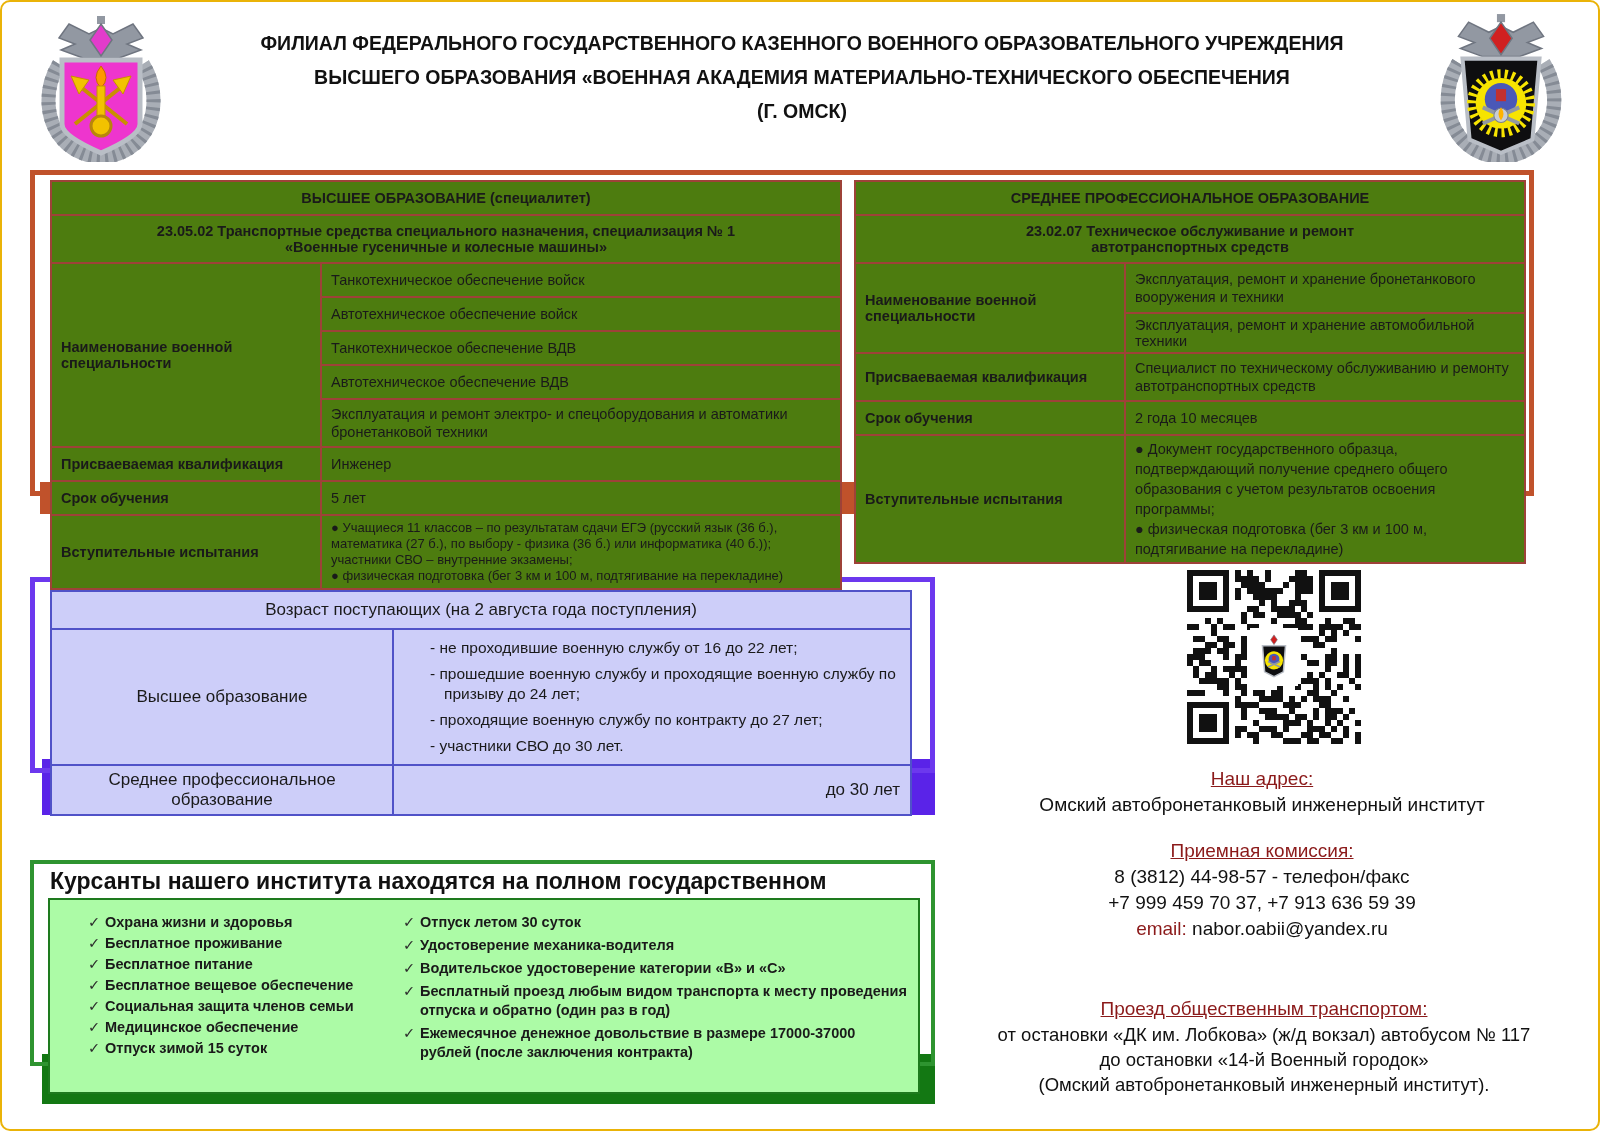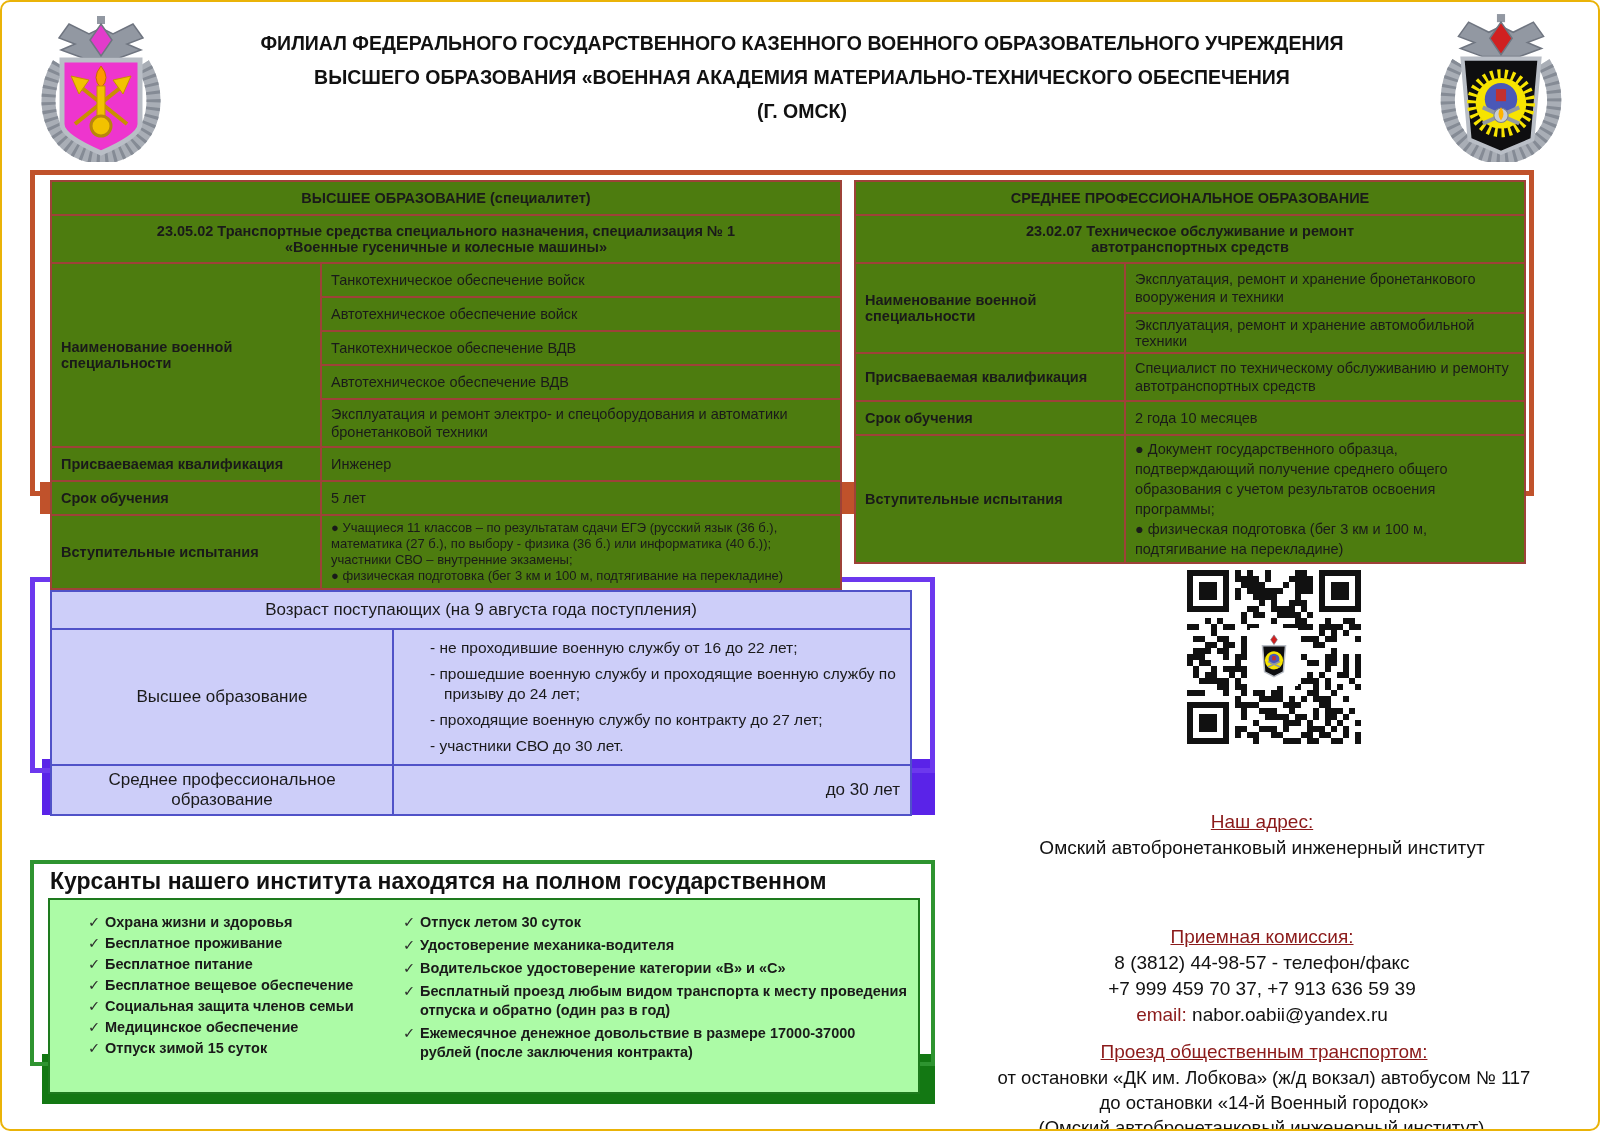--- a/index.html
+++ b/index.html
@@ -48,21 +48,21 @@
   .b-item{display:flex;font-weight:bold;font-size:14.5px;line-height:19px;margin-bottom:2px;}
   .bcol-right .b-item{margin-bottom:4px;}
   .chk{width:17px;flex:none;font-weight:normal;color:#2b2b2b;}
 
   
   .qr-wrap{left:1185px;top:568px;width:174px;height:174px;z-index:3;}
   .qr-emblem{position:absolute;left:63px;top:58px;width:48px;height:58px;background:#fff;
              display:flex;align-items:center;justify-content:center;}
   .contacts{left:950px;top:764px;width:620px;text-align:center;}
   .dr{color:#8b1a1a;}
-  .heading{font-size:19px;color:#8b1a1a;text-decoration:underline;line-height:26px;margin-top:43px;}
+  .heading{font-size:19px;color:#8b1a1a;text-decoration:underline;line-height:26px;}
   .c-line{font-size:19px;line-height:26px;color:#111;}
   .gap{height:20px;}
   .transport{left:942px;top:994px;width:640px;text-align:center;}
   .t-line{font-size:18.5px;line-height:25px;color:#111;}
   .t-first{margin-top:0;}
 </style>
 </head>
 <body>
 
 <div class="page">
@@ -208,21 +208,21 @@
 
   <div class="abs purple-bar"></div>
   <div class="abs purple-frame"></div>
   <table class="age abs" style="left:48px;top:588px;width:860px;">
     <colgroup>
         <col style="width:342px">
         <col style="width:518px">
       </colgroup>
     <tbody>
         <tr>
-          <td colspan="2" class="age-hdr" style="height:32px;">Возраст поступающих (на 9 августа года поступления)</td>
+          <td colspan="2" class="age-hdr" style="height:32px;">Возраст поступающих (на 2 августа года поступления)</td>
         </tr>
     <tr>
       <td class="age-lbl" style="height:130px;">Высшее образование</td>
       <td style="padding-left:36px;">
         <div class="age-item">- не проходившие военную службу от 16 до 22 лет;</div>
         <div class="age-item">- прошедшие военную службу и проходящие военную службу по призыву до 24 лет;</div>
         <div class="age-item">- проходящие военную службу по контракту до 27 лет;</div>
         <div class="age-item">- участники СВО до 30 лет.</div>
       </td>
     </tr>

